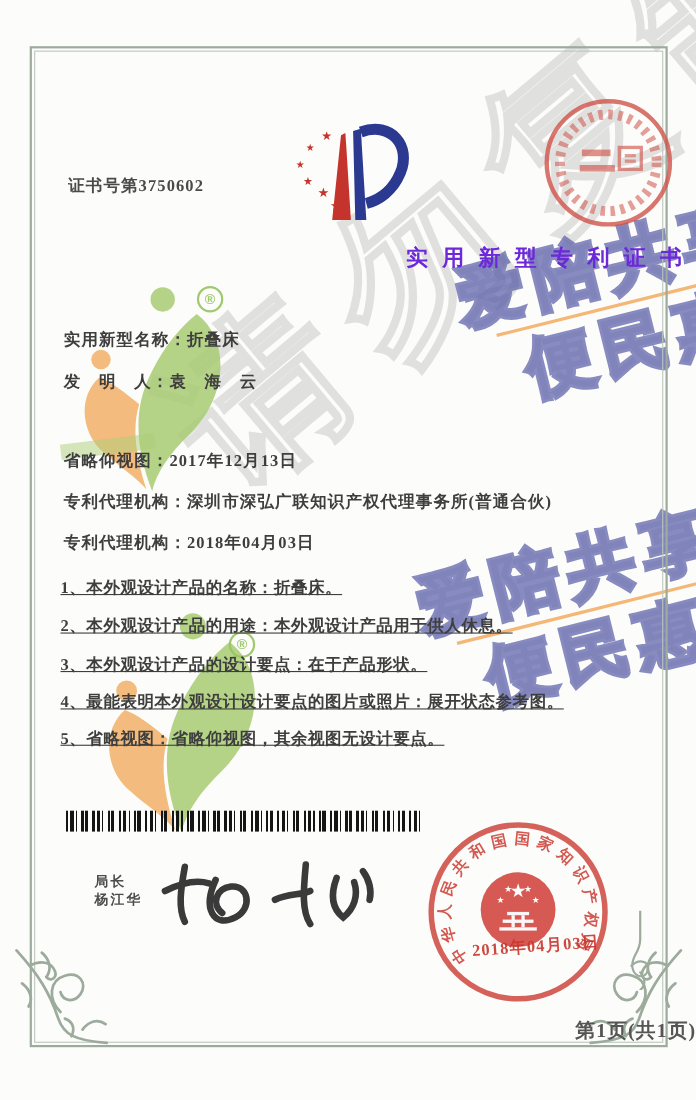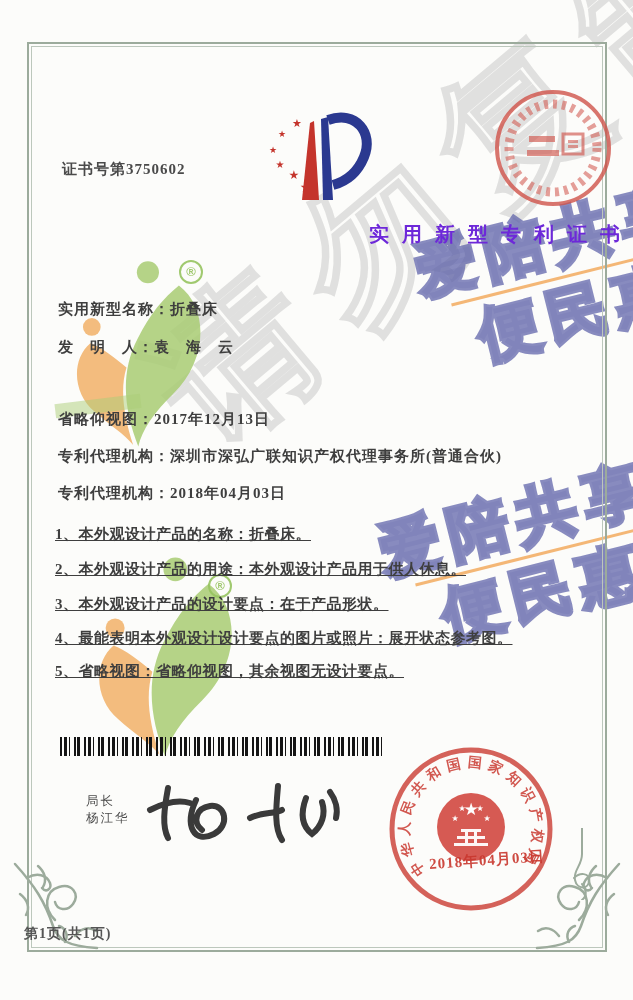--- a/index.html
+++ b/index.html
@@ -23,27 +23,27 @@
   
   .field-row{position:absolute;left:58px;font-size:15px;font-weight:700;letter-spacing:1px;color:#3e3e3e;white-space:nowrap;}
   .item-row{position:absolute;left:55px;right:30px;font-size:15px;font-weight:700;letter-spacing:.5px;color:#3e3e3e;white-space:nowrap;text-decoration:underline;}
   
   .barcode{position:absolute;left:60px;top:737px;width:322px;height:19px;
     background:repeating-linear-gradient(90deg,
       #151515 0 2px,transparent 2px 4px,#151515 4px 7px,transparent 7px 9px,
       #151515 9px 10px,transparent 10px 14px,#151515 14px 16px,transparent 16px 17px,
       #151515 17px 20px,transparent 20px 24px);}
   
-  .signer{position:absolute;left:86px;top:793px;font-size:12.5px;font-weight:400;color:#4c4c4c;letter-spacing:2px;line-height:17px;}
+  .signer{position:absolute;left:86px;top:793px;font-size:12.5px;font-weight:700;color:#4c4c4c;letter-spacing:2px;line-height:17px;}
   .signature-svg{position:absolute;left:130px;top:770px;width:235px;height:88px;}
   
   .gov-seal{position:absolute;left:381px;top:741px;width:180px;height:180px;opacity:.92;}
   .seal-date{position:absolute;left:407px;top:851px;width:160px;text-align:center;color:#c9372e;
     font-size:15px;font-weight:700;letter-spacing:1px;transform:rotate(-4deg);opacity:.9;}
-  .footer{position:absolute;left:0;right:0;top:925px;text-align:left;font-size:14px;font-weight:700;color:#555;letter-spacing:1px;padding-left:24px;}
+  .footer{position:absolute;left:0;right:0;top:925px;text-align:right;font-size:18px;font-weight:700;color:#555;letter-spacing:1px;}
   
   .wm-brand{position:absolute;transform:rotate(-14deg);transform-origin:left top;
     font-family:"Liberation Sans","DejaVu Sans",sans-serif;font-weight:700;pointer-events:none;}
   .wm-brand .l{font-size:60px;letter-spacing:10px;white-space:nowrap;line-height:74px;
     color:rgba(92,95,168,0.16);-webkit-text-stroke:5px rgba(92,95,168,0.72);}
   .wm-brand .rule{height:0;border-top:3px solid rgba(242,170,94,0.85);width:330px;margin:0 0 0 26px;}
   .wm-brand .l2{margin-left:46px;}
   .wm-brand-1{left:408px;top:238px;}
   .wm-brand-2{left:372px;top:518px;}
   .wm-copy{position:absolute;left:110px;top:330px;width:760px;transform:rotate(-40deg);transform-origin:left top;

